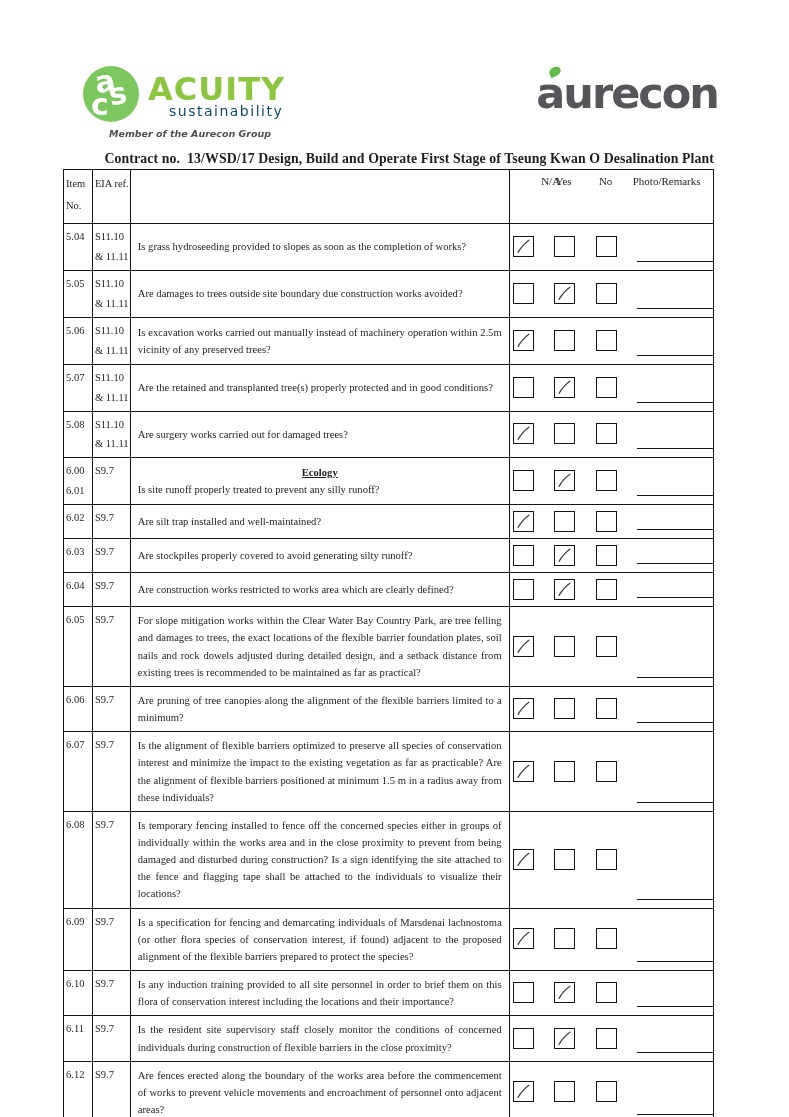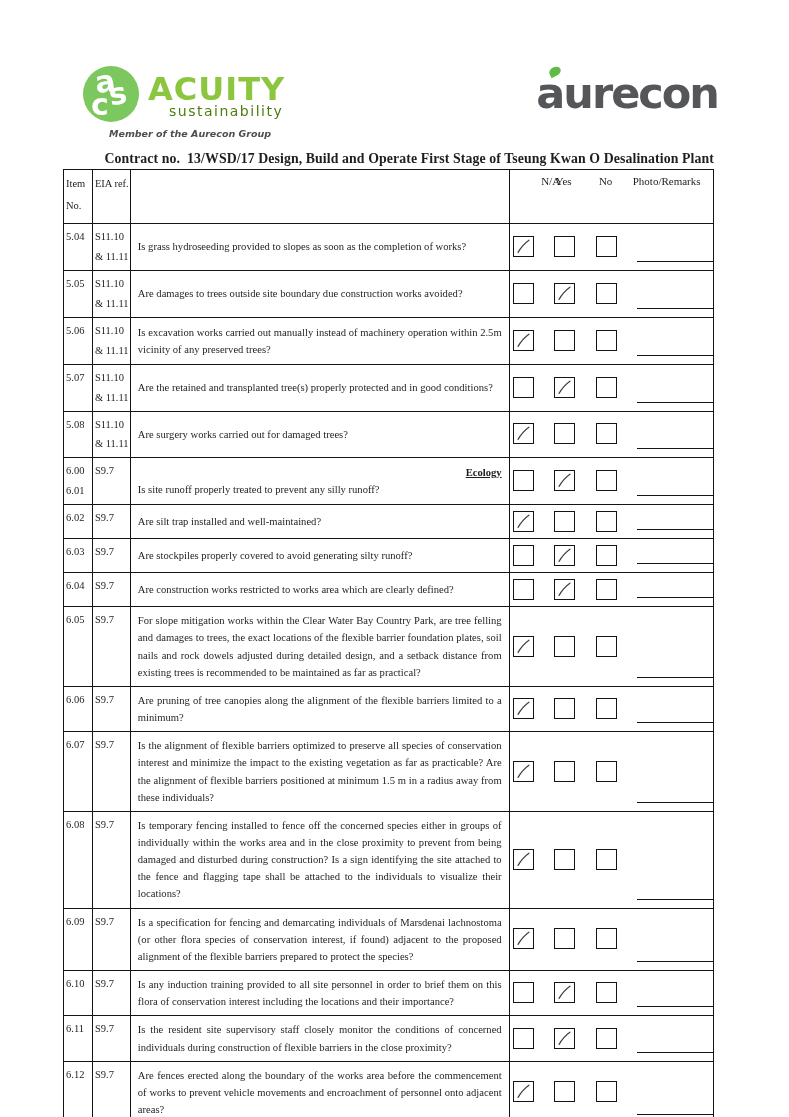--- a/index.html
+++ b/index.html
@@ -41,21 +41,21 @@
 
   
   .ctable { border:1.6px solid #141414; margin-top:2px; }
   .trow, .thead { display:flex; border-bottom:1.3px solid #141414; }
   .trow:last-child { border-bottom:none; }
   .c-item { width:29px; border-right:1.2px solid #141414; padding:3px 1px 3px 2px; font-size:10.5px; line-height:1.9; }
   .c-eia  { width:38px; border-right:1.2px solid #141414; padding:3px 1px 3px 2px; font-size:10.5px; line-height:1.9; }
   .c-q    { width:380px; border-right:1.3px solid #141414; padding:5px 7px; font-size:10.6px;
             line-height:1.62; text-align:justify; display:flex; flex-direction:column; justify-content:center; }
   .c-checks { width:204px; position:relative; min-height:33px; }
-  .section-hd { font-weight:bold; text-align:right;text-decoration:underline; }
+  .section-hd { font-weight:bold; text-align:center;text-decoration:underline; }
 
   .thead { height:54px; }
   .thead .c-item, .thead .c-eia { font-size:10.5px; line-height:2.1; }
   .thead .c-q { border-right:1.3px solid #141414; }
   .hl { position:absolute; top:5px; font-size:11px; text-align:center; }
   .hl-na    { left:3px;  width:22px;margin-left:27px; }
   .hl-yes   { left:43px; width:22px; }
   .hl-no    { left:85px; width:22px; }
   .hl-photo { left:112px; width:90px; }
 
@@ -79,21 +79,21 @@
   <div class="logo-row">
     <div class="acuity">
       <div class="acuity-top">
         <div class="acuity-circle" style="background: rgb(124, 199, 94);">
           <span class="m-a">a</span>
           <span class="m-s">s</span>
           <span class="m-c">c</span>
         </div>
         <div class="acuity-words">
           <div class="acuity-name" style="color: rgb(140, 198, 63);">ACUITY</div>
-          <div class="acuity-tag" style="color: #4d7c0f;">sustainability</div>
+          <div class="acuity-tag" style="color: #0c4a6e;">sustainability</div>
         </div>
       </div>
       <div class="acuity-member" style="color: rgb(75, 79, 82); font-style: italic;">Member of the Aurecon Group</div>
     </div>
     <div class="aurecon">
       <span class="aurecon-leaf" style="background: rgb(98, 187, 70);"></span>
       <span class="aurecon-word" style="color: rgb(84, 86, 90);">aurecon</span>
     </div>
   </div>
 

